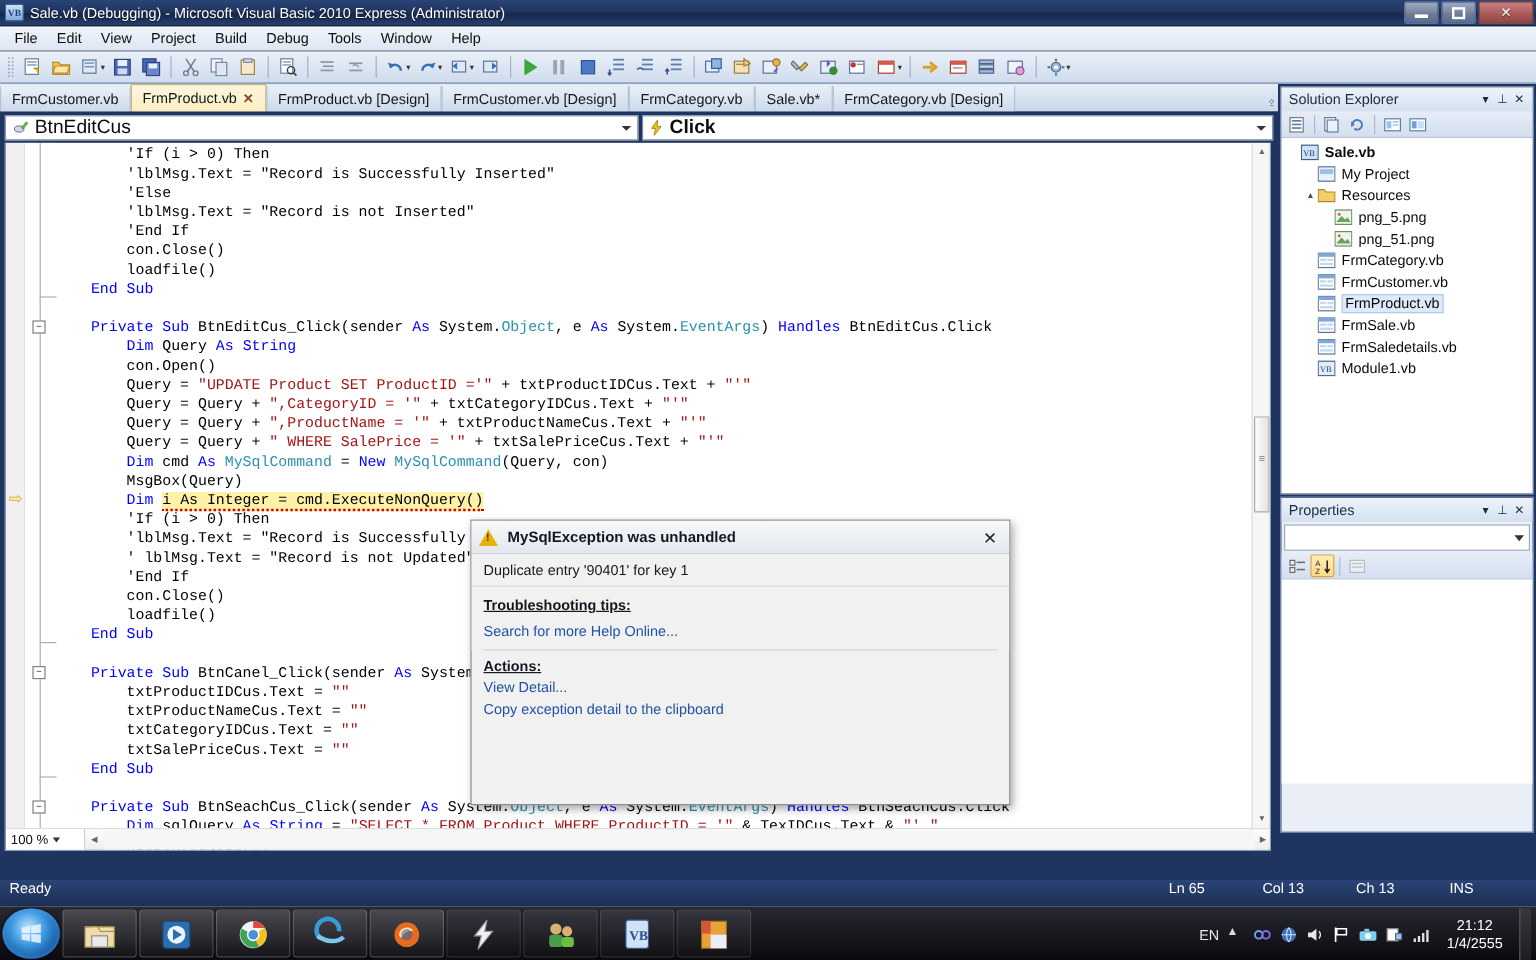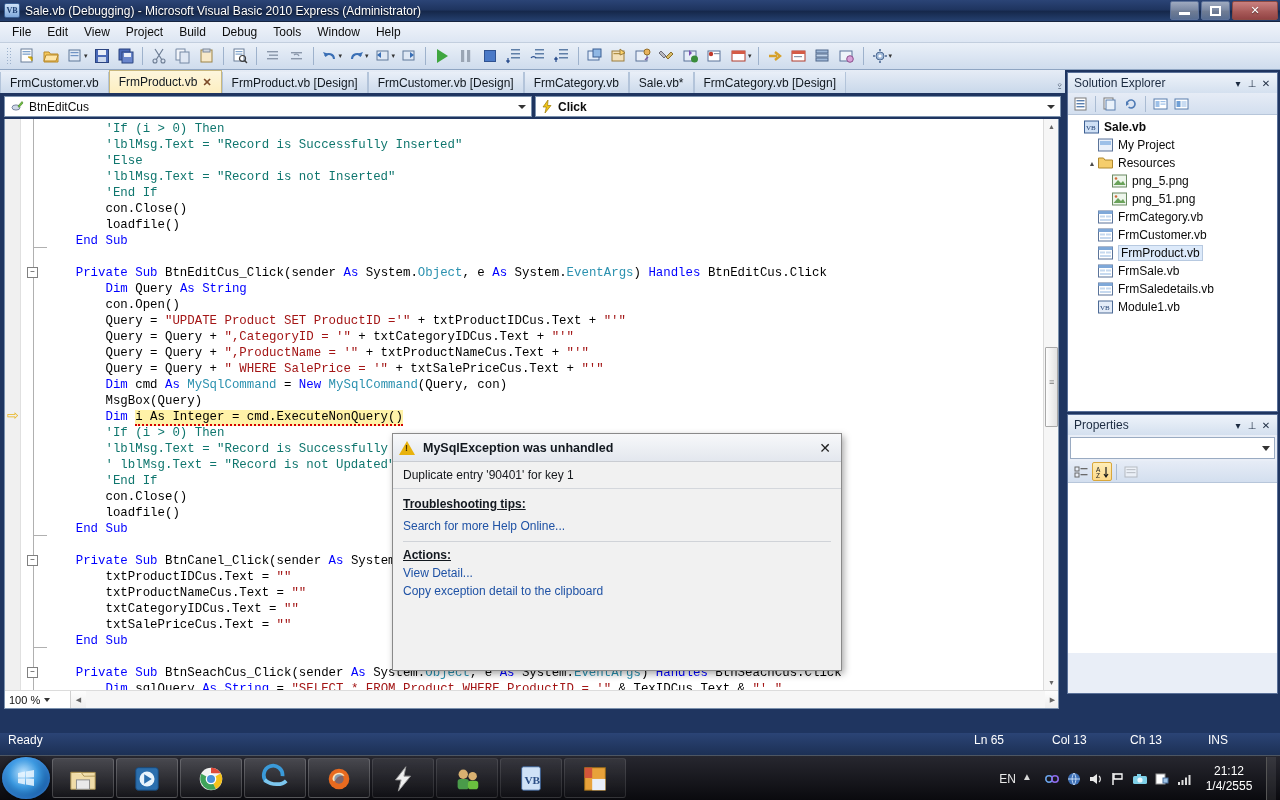--- a/index.html
+++ b/index.html
@@ -101,21 +101,21 @@
     background: #1f3560;
     padding: 3px 4px 0 4px;
   }
   .navbars {
     position: relative; height: 21px; display: flex; gap: 3px;
     background: transparent;
   }
   .navcombo {
     height: 21px; background: #ffffff; border: 1px solid #7c92ae;
     display: flex; align-items: center; padding-left: 6px; gap: 5px;
-    font-size: 12px; color: #0b0b0b; position: relative;
+    font-size: 16px; color: #0b0b0b; position: relative;
   }
   .navcombo .arrow {
     position: absolute; right: 5px; top: 8px; width: 0; height: 0;
     border-left: 4px solid transparent; border-right: 4px solid transparent;
     border-top: 4px solid #333;
   }
   .navcombo.left { width: 528px; }
   .navcombo.right { flex: 1; }
 
   .codearea {
@@ -148,21 +148,21 @@
   .codetext {
     position: absolute; left: 41px; top: 2px; right: 15px;
     font-family: "Liberation Mono", monospace;
     font-size: 12.4px; line-height: 16px; white-space: pre;
     color: #000000;
   }
   .ln { height: 16px; }
   .kw  { color: #0000ff; }
   .typ { color: #2b91af; }
   .str { color: #a31515; }
-  .cmt { color: #0f766e; }
+  .cmt { color: #000000; }
   .hl  { background: #fff2a8; }
   .squiggle { border-bottom: 2px dotted #d40000; }
 
   .vscroll {
     position: absolute; right: 0; top: 0; width: 15px; height: 100%;
     background: #f6f6f6; border-left: 1px solid #dcdcdc;
   }
   .vs-btn { width: 15px; height: 15px; display: flex; align-items: center; justify-content: center;
     font-size: 7px; color: #666; }
   .vs-thumb { position: absolute; left: 1px; top: 228px; width: 13px; height: 80px;

